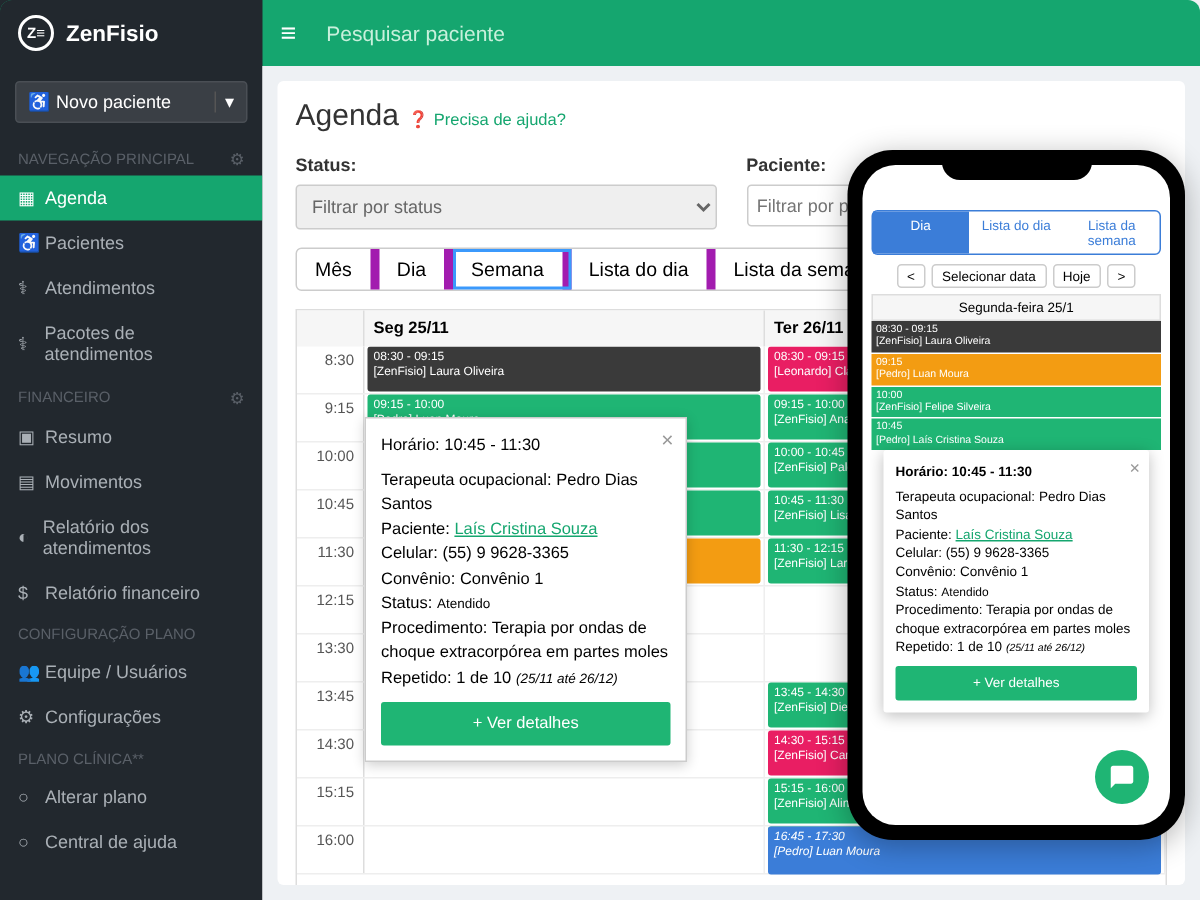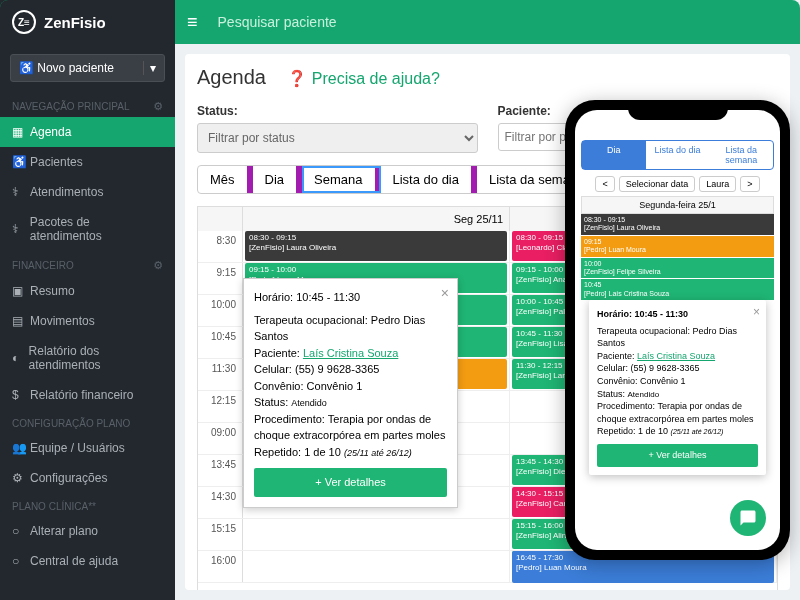--- a/index.html
+++ b/index.html
@@ -14,33 +14,33 @@
 .new-patient{margin:10px;background:#3a3f45;border:1px solid #4a4f55;color:#fff;padding:6px 8px;font-size:12px;border-radius:3px;display:flex;align-items:center;justify-content:space-between;cursor:pointer}
 .new-patient .dropd{border-left:1px solid #555;padding-left:6px;margin-left:6px}
 .nav-section{color:#5a6068;font-size:10px;padding:8px 12px 4px;display:flex;justify-content:space-between;align-items:center}
 .nav-section .gear{color:#5a6068;font-size:11px}
 .nav-item{padding:8px 12px;display:flex;align-items:center;cursor:pointer;font-size:12px}
 .nav-item.active{background:#15a66f;color:#fff}
 .nav-item .ico{width:18px;display:inline-block;font-size:12px}
 .main{flex:1;background:#eef1f4;padding-top:44px;overflow:hidden;position:relative}
 .content{background:#fff;margin:10px;padding:12px;border-radius:4px;height:calc(100% - 20px);overflow:hidden}
 h2{font-size:20px;font-weight:400;color:#333;display:inline-block}
-.help{color:#15a66f;font-size:16px;margin-left:17px}
+.help{color:#15a66f;font-size:11px;margin-left:2px}
 .filters{display:flex;gap:20px;margin-top:12px}
 .filter-grp{flex:1}
 .filter-grp label{font-size:12px;font-weight:600;color:#333}
 .filter-grp select,.filter-grp input{width:100%;padding:6px;border:1px solid #ccc;border-radius:3px;font-size:12px;color:#666;margin-top:4px}
 .view-tabs{display:flex;margin-top:12px;border:1px solid #ccc;border-radius:4px;width:fit-content}
 .view-tab{padding:6px 12px;font-size:13px;cursor:pointer;border-right:6px solid #a21caf}
 .view-tab:last-child{border-right:none}
 .view-tab.active{outline:2px solid #3b99fc;outline-offset:-2px}
 .calendar{margin-top:12px;border:1px solid #ddd;font-size:10px;position:relative}
 .cal-header{display:flex;background:#f6f6f6}
 .cal-time-col{width:45px;border-right:1px solid #ddd}
-.cal-day{flex:1;text-align:right;padding:6px;font-weight:400;border-right:1px solid #ddd;font-size:11px}
+.cal-day{flex:1;text-align:left;padding:6px;font-weight:700;border-right:1px solid #ddd;font-size:11px}
 .cal-body{position:relative;height:360px;overflow:hidden}
 .cal-row{display:flex;height:32px;border-bottom:1px solid #eee}
 .cal-time{width:45px;text-align:right;padding:4px 6px;font-size:10px;color:#555;border-right:1px solid #ddd}
 .cal-cell{flex:1;border-right:1px solid #eee;position:relative}
 .event{position:absolute;left:2px;right:2px;padding:2px 4px;border-radius:2px;font-size:8px;line-height:1.2;overflow:hidden;color:#fff}
 .ev-dark{background:#3a3a3a}
 .ev-green{background:#1fb574}
 .ev-orange{background:#f39c12}
 .ev-pink{background:#e91e63}
 .ev-blue{background:#3b7dd8}
@@ -254,21 +254,21 @@
                   <div>[ZenFisio] Larissa Gomes</div>
                 </div>
               </div>
             </div>
             <div class="cal-row">
               <div class="cal-time">12:15</div>
               <div class="cal-cell"></div>
               <div class="cal-cell"></div>
             </div>
             <div class="cal-row">
-              <div class="cal-time">09:00</div>
+              <div class="cal-time">13:30</div>
               <div class="cal-cell"></div>
               <div class="cal-cell"></div>
             </div>
             <div class="cal-row">
               <div class="cal-time">13:45</div>
               <div class="cal-cell"></div>
               <div class="cal-cell">
                 <div class="event ev-green" style="top: 0px; height: 30px;">
                   <div>13:45 - 14:30</div>
                   <div>[ZenFisio] Diego da Rosa</div>
@@ -296,21 +296,21 @@
               </div>
             </div>
             <div class="cal-row">
               <div class="cal-time">16:00</div>
               <div class="cal-cell"></div>
               <div class="cal-cell">
                 <div class="event ev-green" style="top: 0px; height: 30px;">
                   <div>16:00 - 16:45</div>
                   <div>[ZenFisio] Luiz Carlos</div>
                 </div>
-                <div class="event ev-blue" style="top: 0px; height: 32px;">
+                <div class="event ev-blue" style="top: 0px; height: 32px; font-style: italic;">
                   <div>16:45 - 17:30</div>
                   <div>[Pedro] Luan Moura</div>
                 </div>
               </div>
             </div>
           </div>
       </div>
 
       <div class="popover" style="left:68px;top:278px">
         <span class="close">×</span>
@@ -332,21 +332,21 @@
   <div class="phone-notch"></div>
   <div class="phone-screen">
     <div class="phone-tabs">
       <div class="phone-tab active">Dia</div>
       <div class="phone-tab">Lista do dia</div>
       <div class="phone-tab">Lista da semana</div>
     </div>
     <div class="phone-nav">
       <button>&lt;</button>
       <button>Selecionar data</button>
-      <button>Laura</button>
+      <button>Hoje</button>
       <button>&gt;</button>
     </div>
     <div class="phone-dayh">Segunda-feira 25/1</div>
     <div class="phone-cal" id="phone-cal">
         <div class="phone-ev ev-dark">
           <div>08:30 - 09:15</div>
           <div>[ZenFisio] Laura Oliveira</div>
         </div>
         <div class="phone-ev ev-orange">
           <div>09:15</div>

